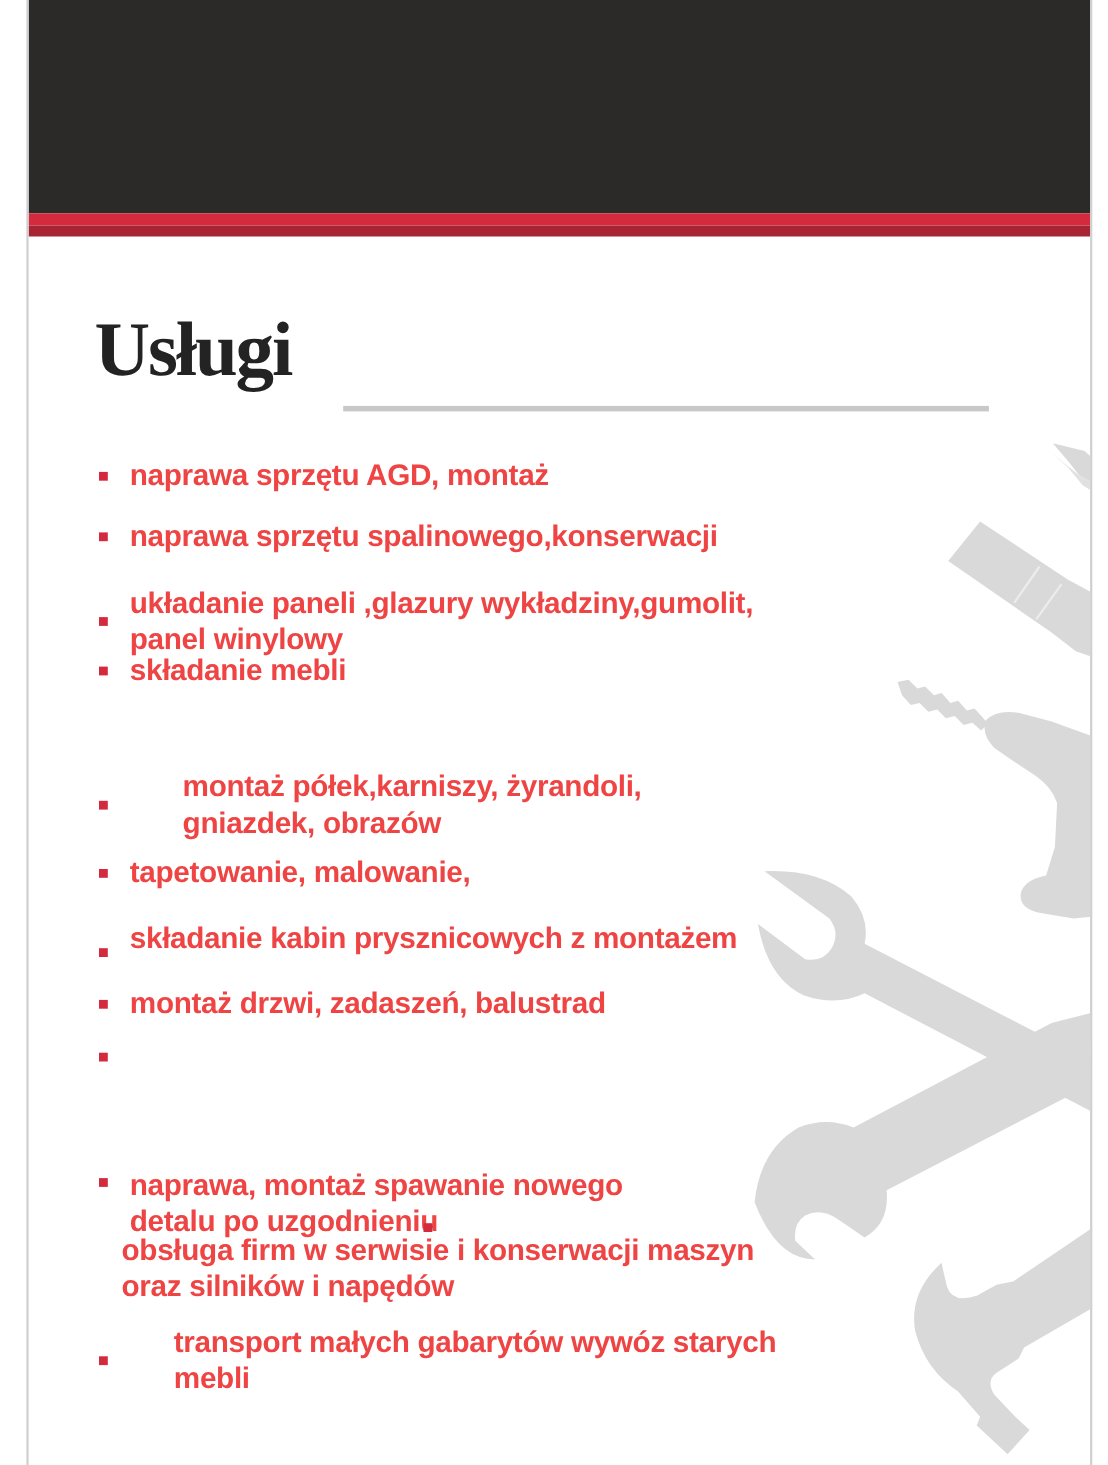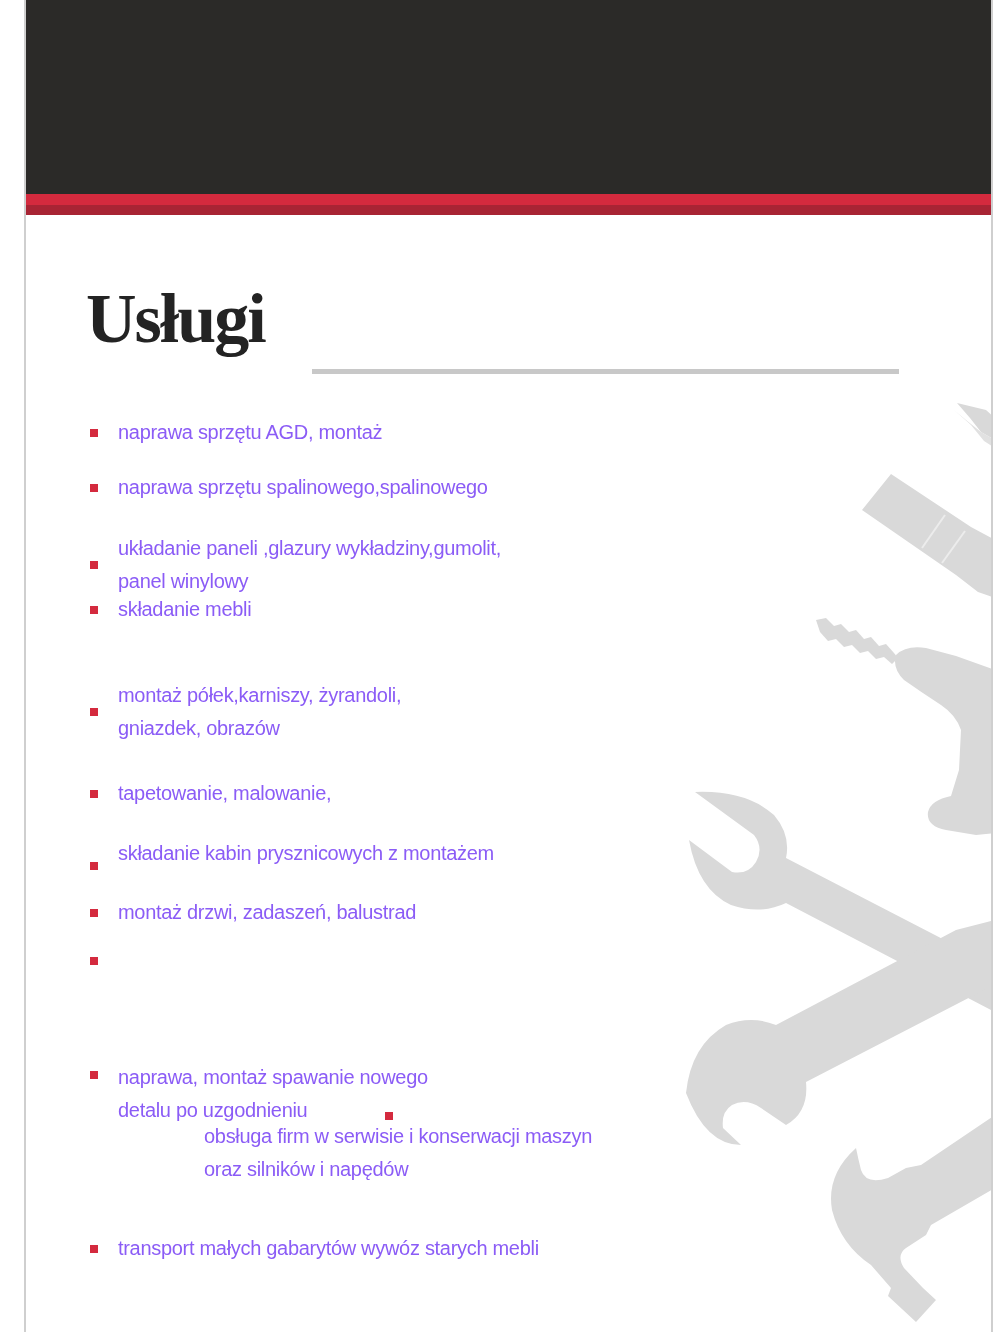--- a/index.html
+++ b/index.html
@@ -102,25 +102,26 @@
     }
     .bullet {
       width: 8px;
       height: 8px;
       background: #d42a3e;
       flex: 0 0 8px;
       margin-right: 20px;
       margin-left: 2px;
     }
     .service-text {
-      font-size: 20px;
+      font-size: 27px;
       line-height: 33px;
-      color: #8b5cf6;
+      color: #ef4444;
       letter-spacing: -0.3px;
       white-space: pre-line;
+      font-weight: bold;
     }
   </style>
 </head>
 <body>
 
 <div class="page">
   <div class="header-dark"></div>
   <div class="band-red"></div>
   <div class="band-red-dark"></div>
 
@@ -161,32 +162,32 @@
   <h1 class="title">Usługi</h1>
   <div class="title-rule"></div>
 
   <ul class="services">
     <li class="service" style="top:416px;">
       <span class="bullet"></span>
       <span class="service-text">naprawa sprzętu AGD, montaż</span>
     </li>
     <li class="service" style="top:471px;">
       <span class="bullet"></span>
-      <span class="service-text">naprawa sprzętu spalinowego,spalinowego</span>
+      <span class="service-text">naprawa sprzętu spalinowego,konserwacji</span>
     </li>
     <li class="service" style="top:532px;">
       <span class="bullet"></span>
       <span class="service-text">układanie paneli ,glazury wykładziny,gumolit,
 panel winylowy</span>
     </li>
     <li class="service" style="top:593px;">
       <span class="bullet"></span>
       <span class="service-text">składanie mebli</span>
     </li>
-    <li class="service" style="top:679px;">
+    <li class="service" style="top:699px;gap:48px;">
       <span class="bullet"></span>
       <span class="service-text">montaż półek,karniszy, żyrandoli,
 gniazdek, obrazów</span>
     </li>
     <li class="service" style="top:777px;">
       <span class="bullet"></span>
       <span class="service-text">tapetowanie, malowanie,</span>
     </li>
     <li class="service" style="top:837px;align-items:flex-end;">
       <span class="bullet"></span>
@@ -202,18 +203,18 @@
     <li class="service top-aligned" style="top:1017px;margin-top:44px;">
       <span class="bullet"></span>
       <span class="service-text">naprawa, montaż spawanie nowego
 detalu po uzgodnieniu</span>
     </li>
     <li class="service" style="top:1112px;flex-direction:column;">
       <span class="bullet"></span>
       <span class="service-text">obsługa firm w serwisie i konserwacji maszyn
 oraz silników i napędów</span>
     </li>
-    <li class="service" style="top:1232px;">
+    <li class="service" style="top:1204px;gap:40px;">
       <span class="bullet"></span>
       <span class="service-text">transport małych gabarytów wywóz starych mebli</span>
     </li>
   </ul>
 </div>
 
 </body></html>

